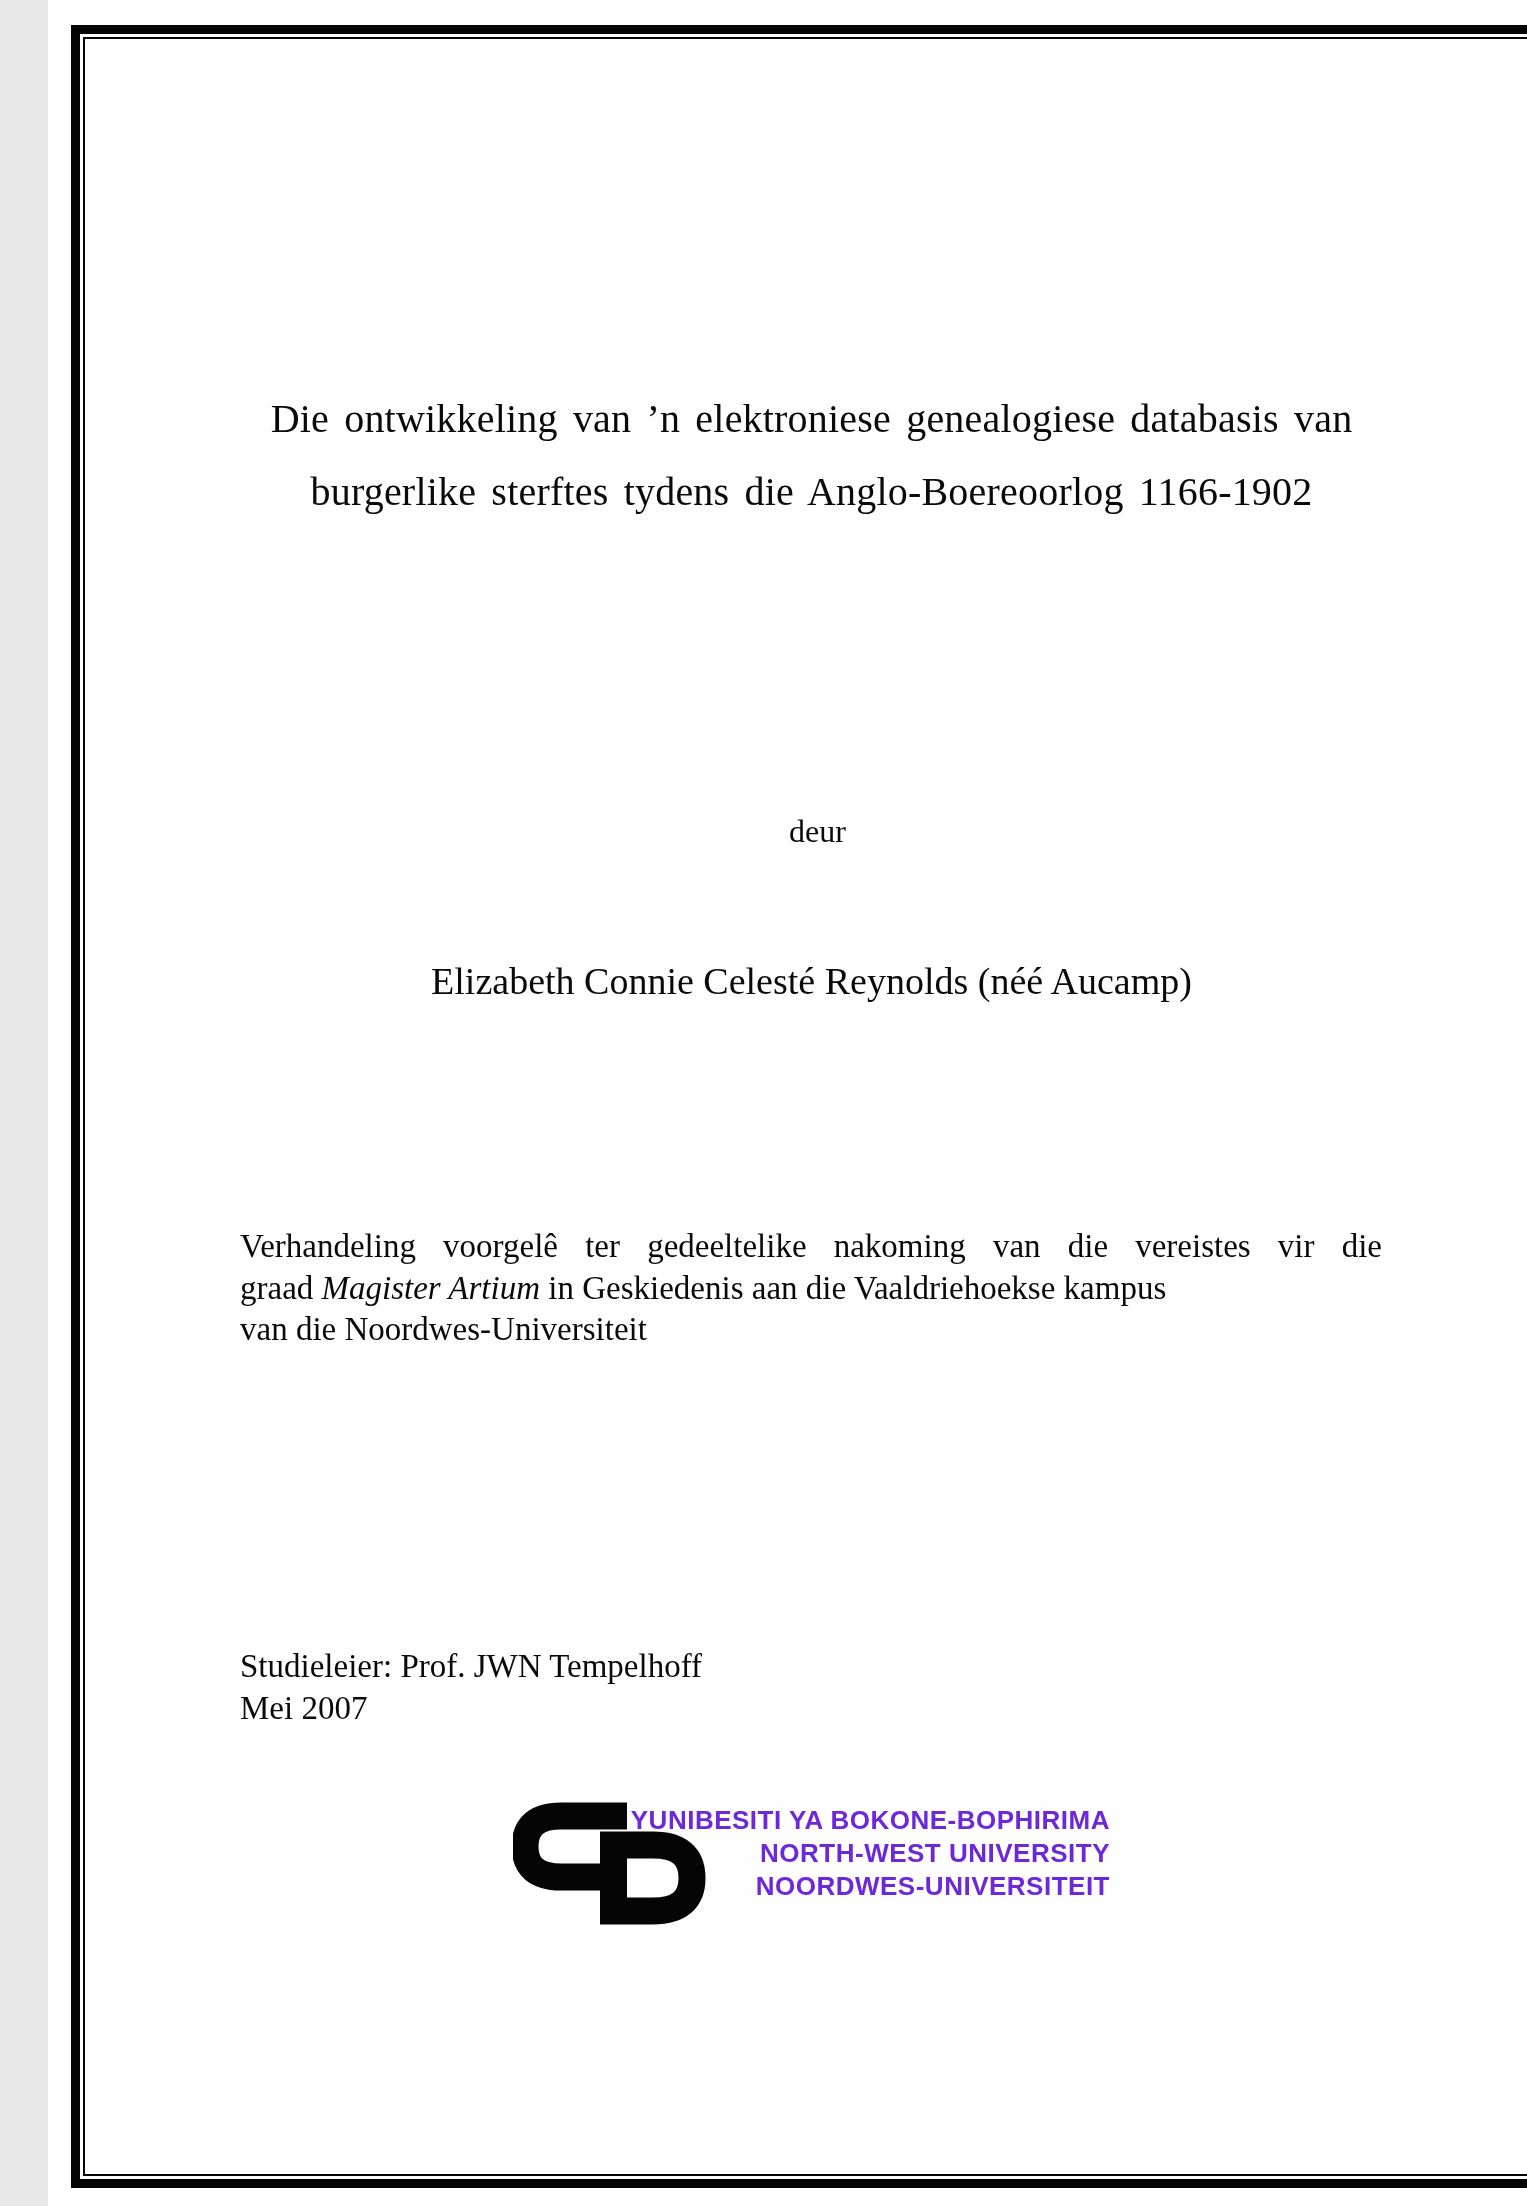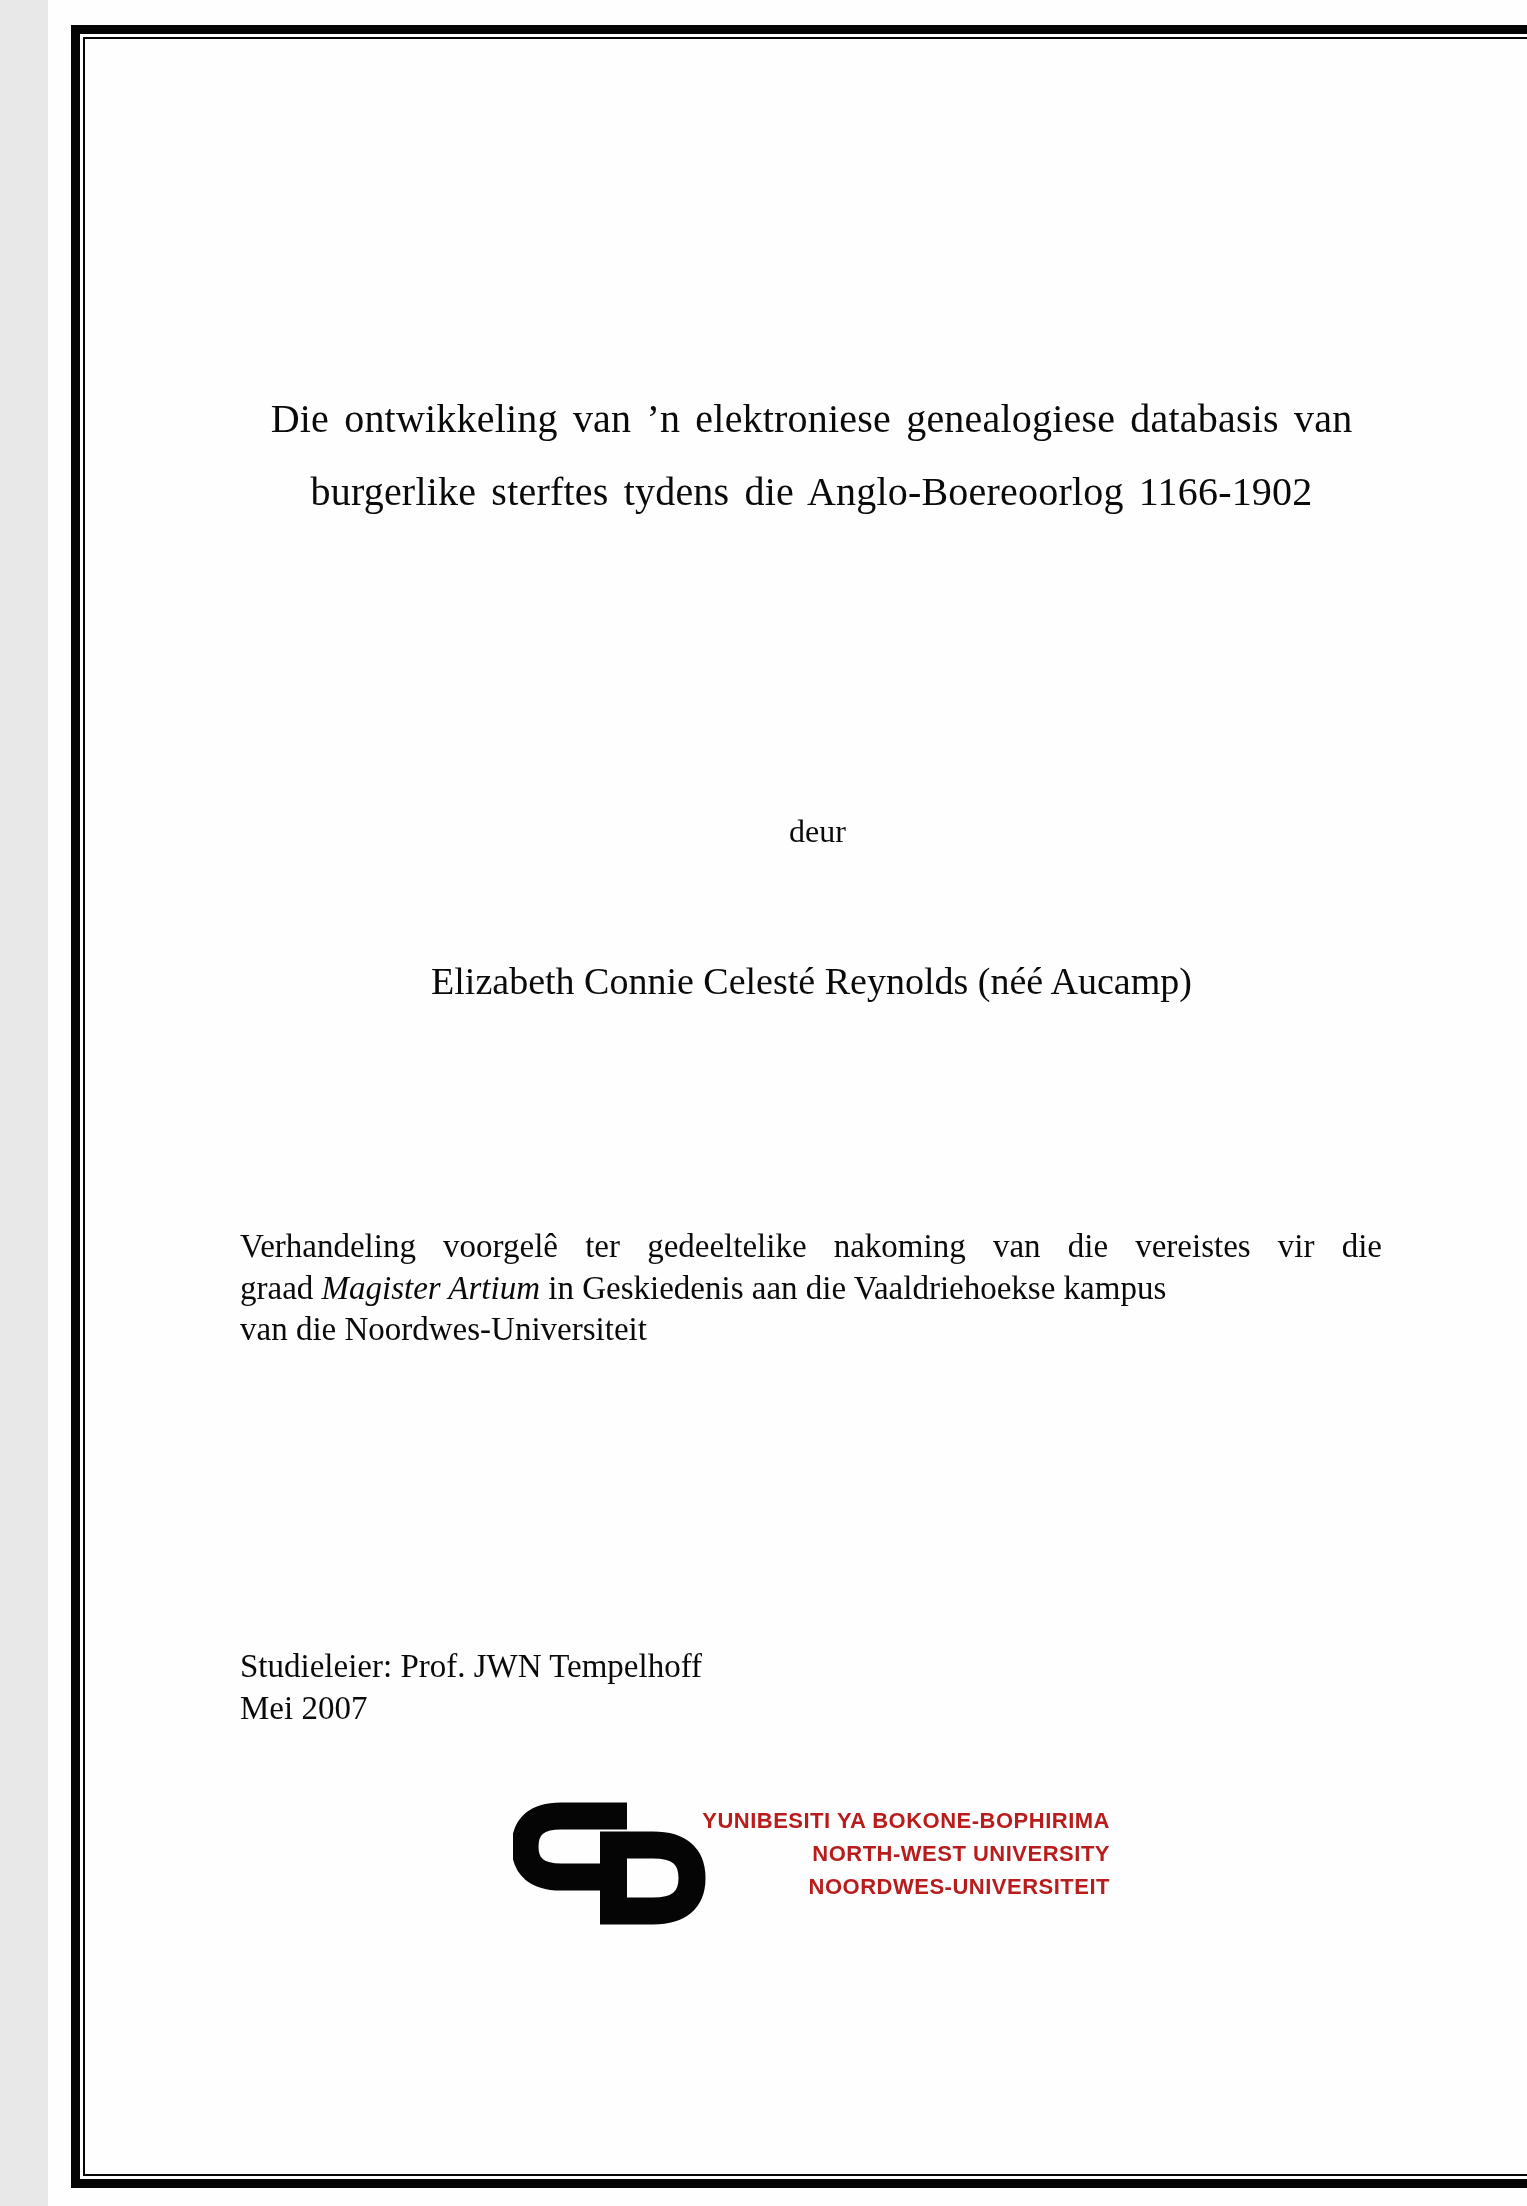--- a/index.html
+++ b/index.html
@@ -74,25 +74,25 @@
     left: 465px; top: 1801px;
     width: 193px; height: 126px;
   }
   .logo-text {
     position: absolute;
     left: 580px; top: 1804px;
     width: 482px;
     text-align: right;
     font-family: "Liberation Sans", "DejaVu Sans", sans-serif;
     font-weight: bold;
-    font-size: 22px;
+    font-size: 26px;
     line-height: 33px;
     letter-spacing: 0.5px;
     white-space: nowrap;
-    color: #b91c1c;
+    color: #6d28d9;
   }
 </style>
 </head>
 <body>
 
 <div class="page">
 
   <div class="frame-outer"></div>
   <div class="frame-inner"></div>
 

